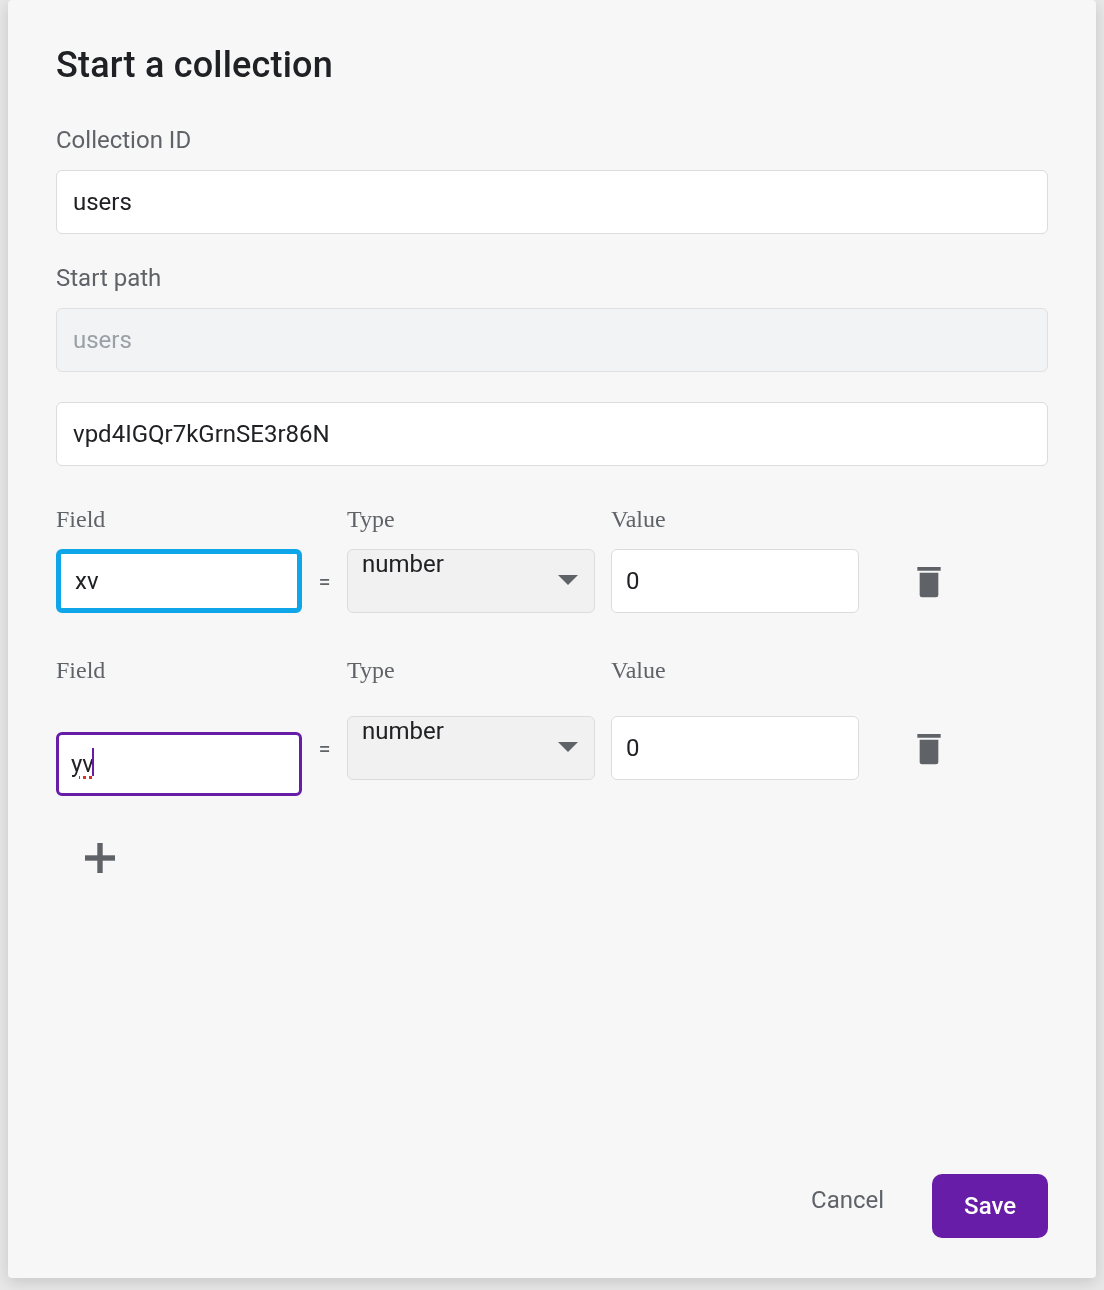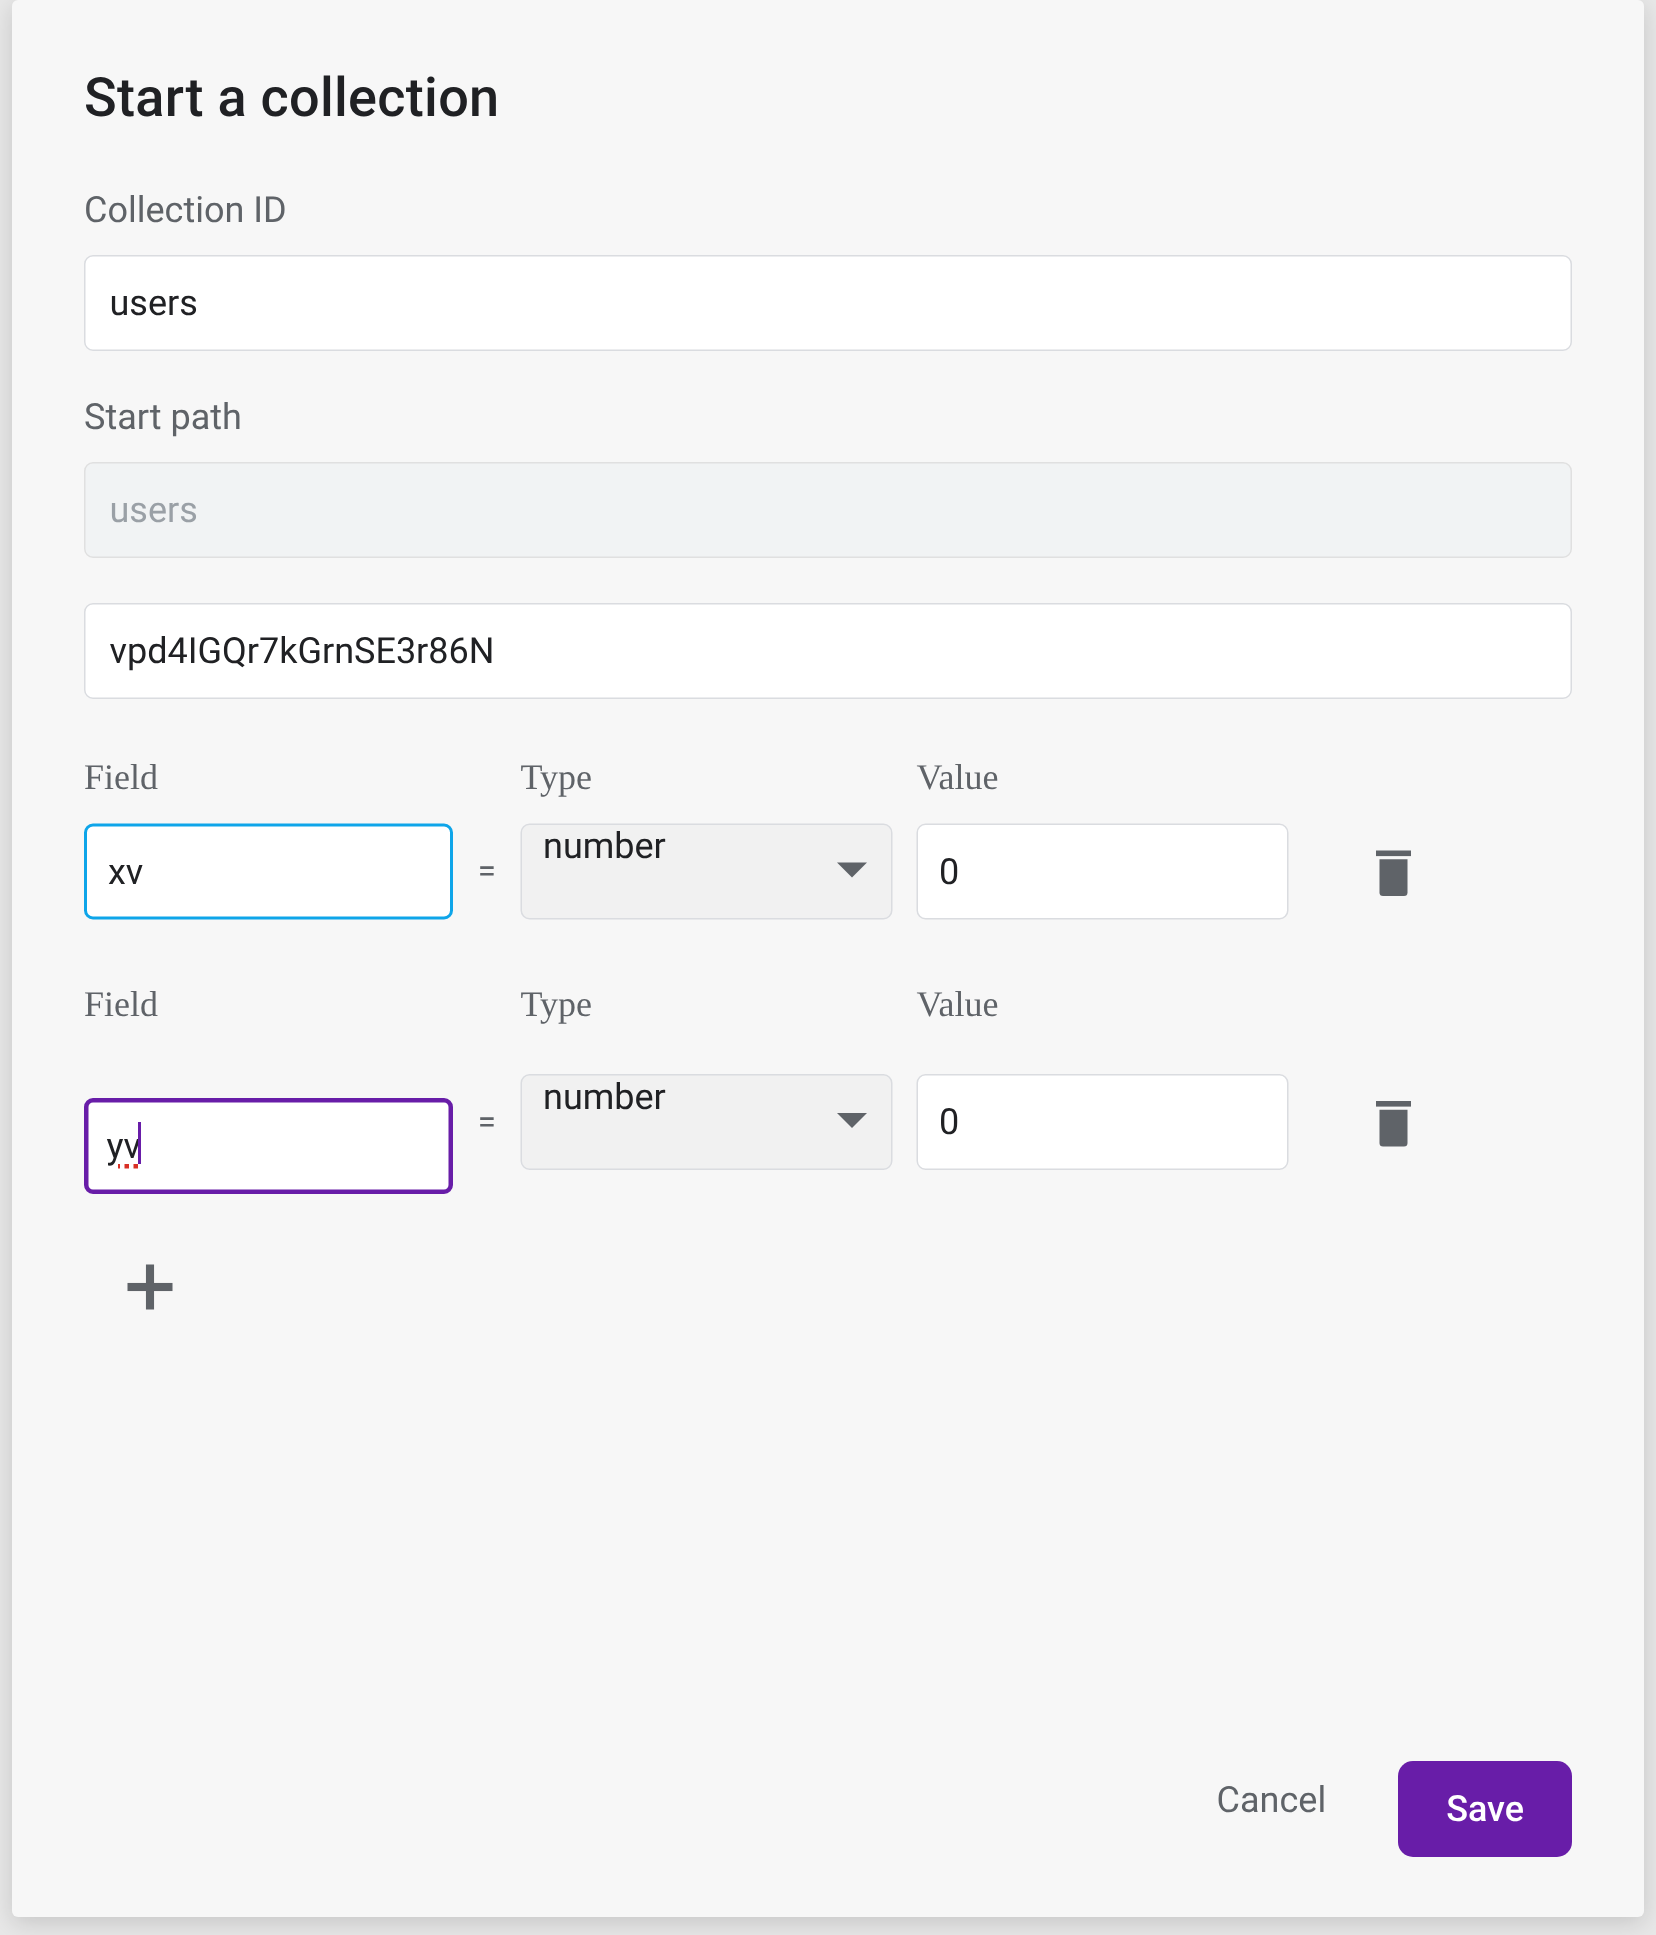--- a/index.html
+++ b/index.html
@@ -80,21 +80,21 @@
     .col-gap-spacer { width: 16px; }
     .col-value-label { width: 248px; font-size: 24px; color: #5f6368; }
 
     .field-input {
       width: 246px;
       height: 64px;
       padding: 0 14px;
       font-size: 24px;
       color: #202124;
       background: #fff;
-      border: 2px solid #0ea5e9;
+      border: 5px solid #0ea5e9;
       border-radius: 6px;
       outline: none;
       font-family: inherit;
     }
     .field-input.focused {
       border: 3px solid #681da8;
       padding: 0 12px;
       margin-top: 32px;
     }
     .eq-sign {

